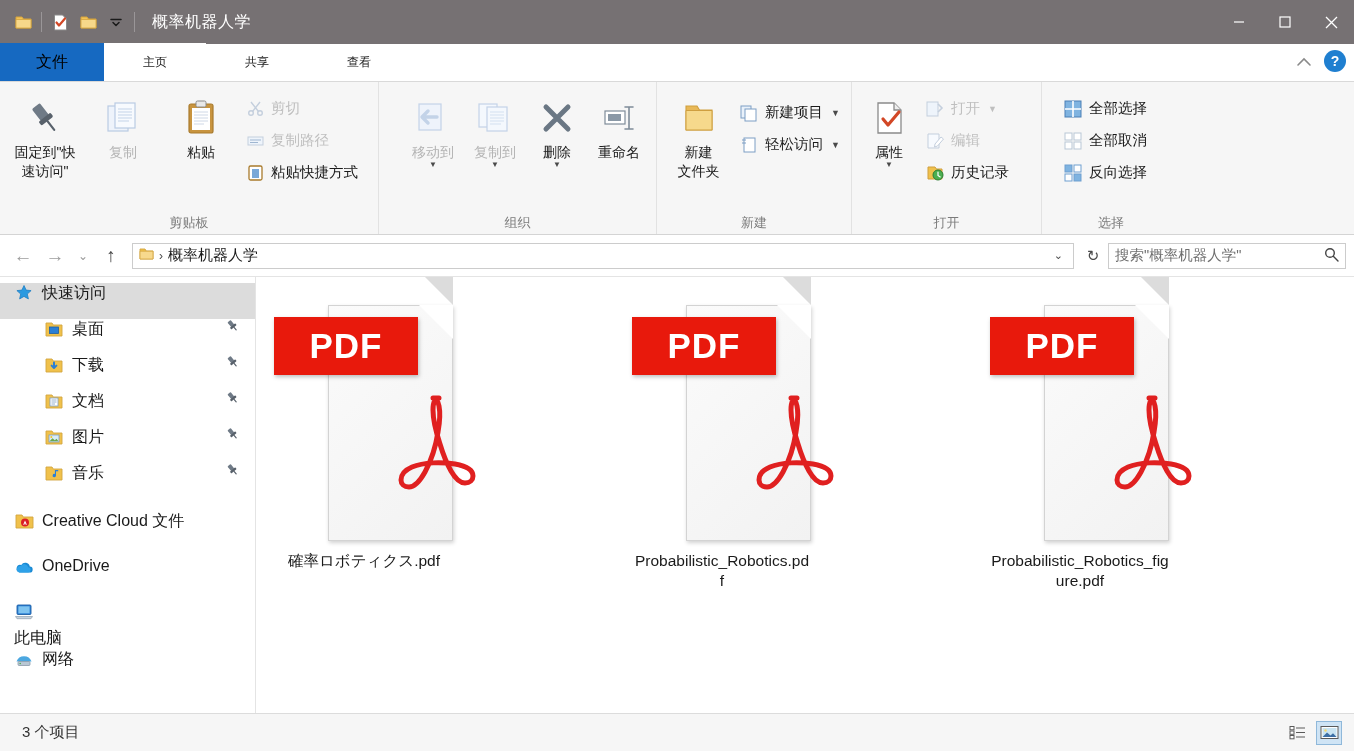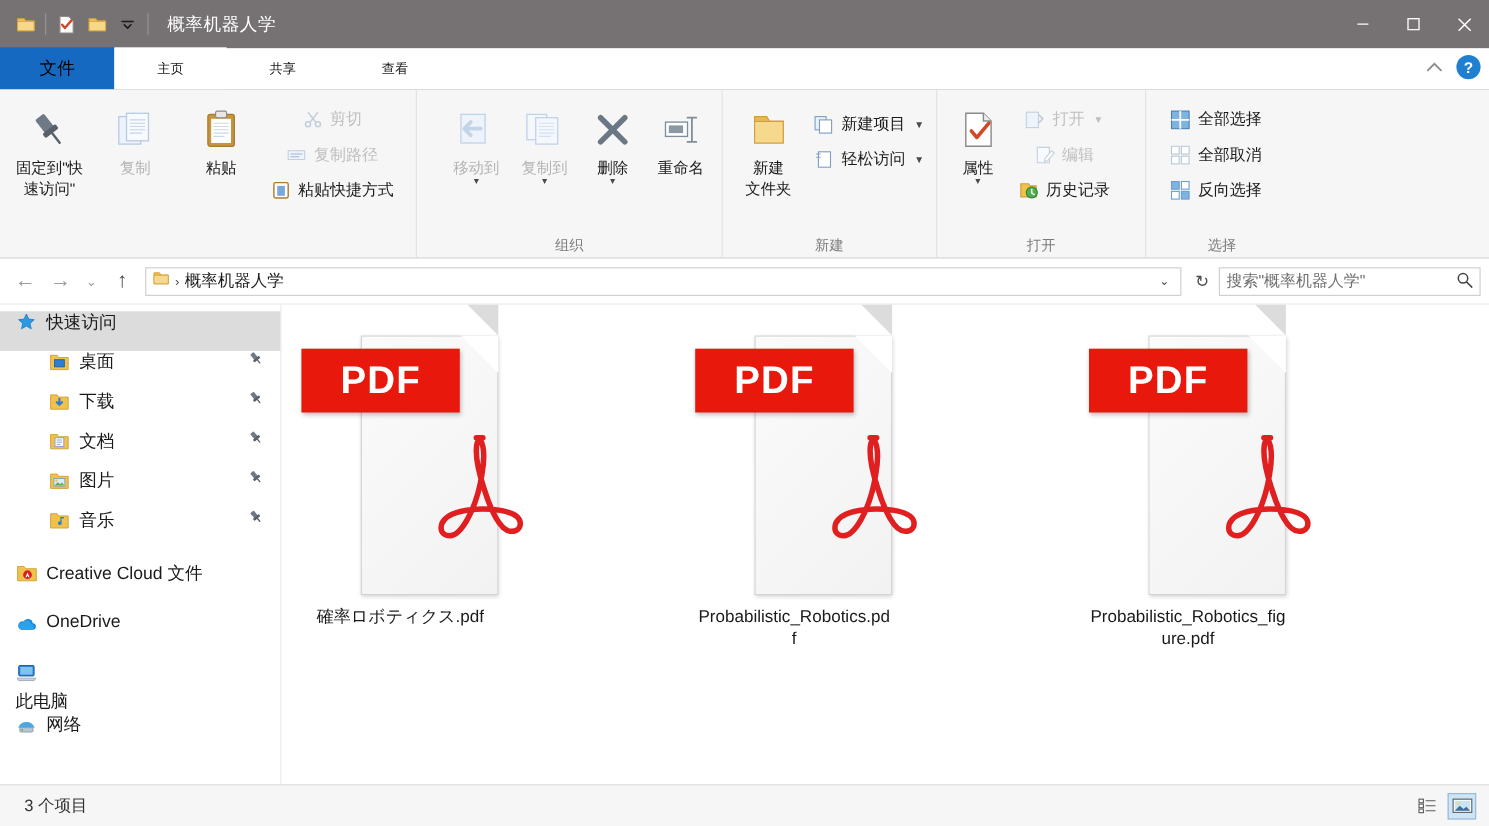--- a/index.html
+++ b/index.html
@@ -64,21 +64,21 @@
   .bigbtn {
     width: 78px; display: flex; flex-direction: column; align-items: center;
     padding-top: 4px; text-align: center;
   }
   .bigbtn .ico { height: 48px; display: flex; align-items: center; justify-content: center; }
   .bigbtn .lbl { font-size: 14px; color: #1a1a1a; line-height: 17px; margin-top: 2px; }
   .bigbtn.disabled .lbl { color: #b4b4b4; }
   .bigbtn.narrow { width: 62px; }
   .caret-sm { font-size: 8px; color: #4a4a4a; line-height: 7px; }
 
-  .smallcol { display: flex; flex-direction: column; padding-top: 4px; gap: 3px; align-items: center; }
+  .smallcol { display: flex; flex-direction: column; padding-top: 4px; gap: 3px; }
   .smallbtn { display: flex; align-items: center; gap: 6px; height: 29px; padding: 0 5px; }
   .smallbtn .lbl { font-size: 14.5px; color: #1a1a1a; white-space: nowrap; }
   .smallbtn.disabled .lbl { color: #bfbfbf; }
   .smallbtn .ico { width: 20px; height: 20px; display: flex; align-items: center; justify-content: center; }
   .smallbtn .caret { font-size: 9px; color: #4a4a4a; margin-left: 2px; }
   .smallbtn.disabled .caret { color: #bfbfbf; }
 
   
   .addrbar {
     height: 42px; flex: 0 0 42px; background: #ffffff; display: flex; align-items: center;
@@ -312,20 +312,21 @@
             <div class="ico">
               <svg width="17" height="17" viewBox="0 0 17 17">
                   <rect x="2" y="2" width="13" height="14" rx="1.5" fill="#ffffff" stroke="#a97b2d" stroke-width="1.3"></rect>
                   <rect x="5" y="5" width="7" height="9" fill="#7aa8d8"></rect>
                 </svg>
             </div>
             <div class="lbl">粘贴快捷方式</div>
           </div>
         </div>
       </div>
+      <div class="rgroup-title">剪贴板</div>
     </div>
 
     <div class="rgroup" style="width:278px;">
       <div class="rgroup-body" style="justify-content:flex-end;">
         <div class="bigbtn disabled narrow">
           <div class="ico">
             <svg width="40" height="38" viewBox="0 0 40 38">
                 <rect x="6" y="5" width="22" height="26" fill="#eef3fb" stroke="#c3d3e8" stroke-width="1.2"></rect>
                 <path d="M24 18H10M15 12l-6 6 6 6" fill="none" stroke="#c3d3e8" stroke-width="3.4" stroke-linecap="round" stroke-linejoin="round"></path>
               </svg>

